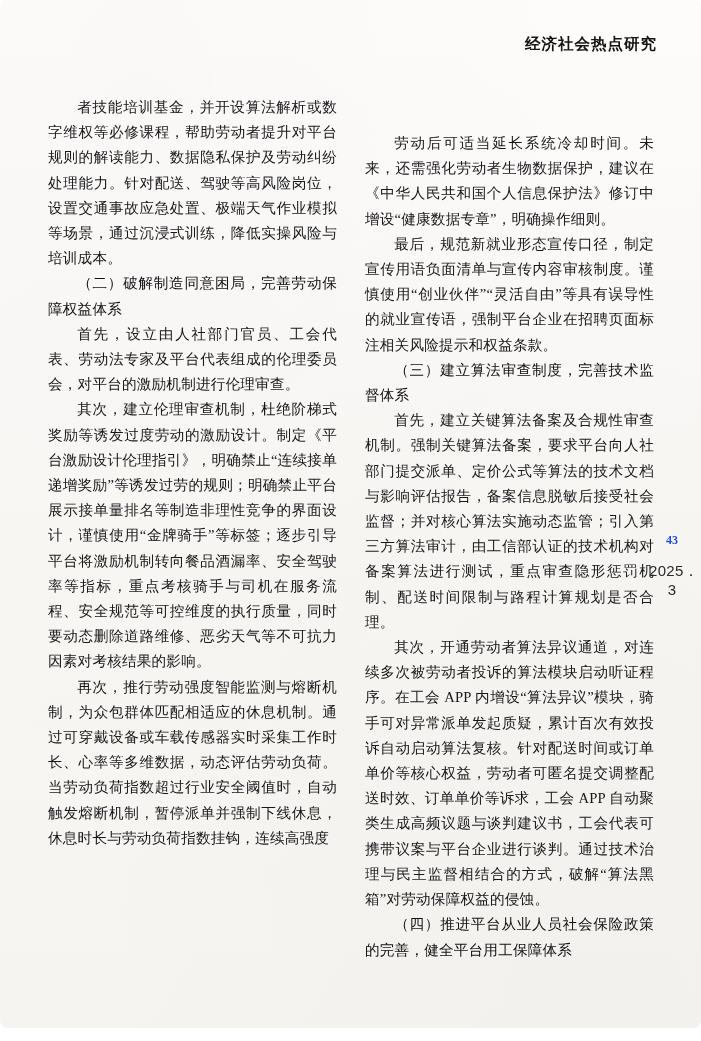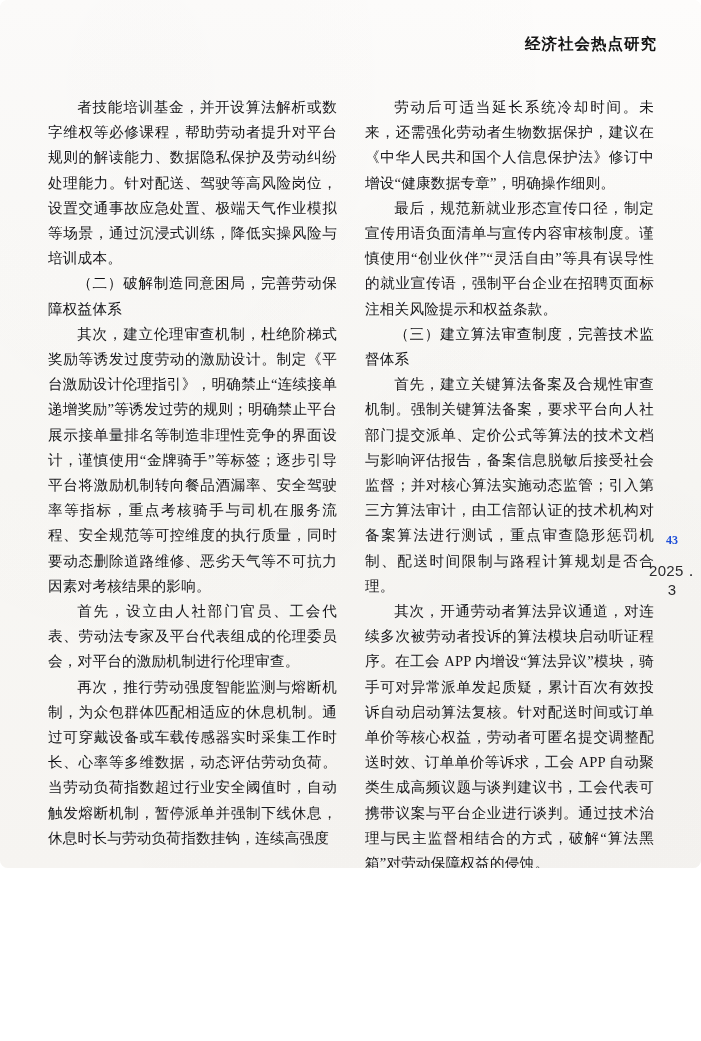--- a/index.html
+++ b/index.html
@@ -6,21 +6,21 @@
     margin: 0;
     padding: 0;
     background: #ffffff;
   }
   body {
     font-family: "Liberation Serif", "DejaVu Serif", serif;
   }
   .page {
     position: relative;
     width: 701px;
-    height: 868px;
+    height: 1028px;
     background: #fbfaf8;
     overflow: hidden;
     box-sizing: border-box;
     border-radius: 8px;
   }
   .page-texture {
     position: absolute;
     inset: 0;
     background:
       radial-gradient(ellipse at 20% 10%, rgba(0,0,0,0.012), rgba(0,0,0,0) 60%),
@@ -95,38 +95,39 @@
     top: 562px;
     width: 46px;
     text-align: center;
     font-size: 15px;
     color: #2a2a2d;
     letter-spacing: 0.3px;
     font-family: "Liberation Sans", sans-serif;
   }
   .right-col-inner {
     padding-right: 2px;
+    margin-top: 36px;
   }
 </style>
 </head>
 <body>
 
 <div class="page">
   <div class="page-texture"></div>
 
   <div class="header">经济社会热点研究</div>
   <div class="header-rule"></div>
 
   <div class="columns">
 
     <div class="col">
       <p class="indent">者技能培训基金，并开设算法解析或数字维权等必修课程，帮助劳动者提升对平台规则的解读能力、数据隐私保护及劳动纠纷处理能力。针对配送、驾驶等高风险岗位，设置交通事故应急处置、极端天气作业模拟等场景，通过沉浸式训练，降低实操风险与培训成本。</p>
       <p class="heading">（二）破解制造同意困局，完善劳动保障权益体系</p>
+      <p class="indent">首先，设立由人社部门官员、工会代表、劳动法专家及平台代表组成的伦理委员会，对平台的激励机制进行伦理审查。</p>
       <p class="indent">其次，建立伦理审查机制，杜绝阶梯式奖励等诱发过度劳动的激励设计。制定《平台激励设计伦理指引》，明确禁止“连续接单递增奖励”等诱发过劳的规则；明确禁止平台展示接单量排名等制造非理性竞争的界面设计，谨慎使用“金牌骑手”等标签；逐步引导平台将激励机制转向餐品酒漏率、安全驾驶率等指标，重点考核骑手与司机在服务流程、安全规范等可控维度的执行质量，同时要动态删除道路维修、恶劣天气等不可抗力因素对考核结果的影响。</p>
-      <p class="indent">首先，设立由人社部门官员、工会代表、劳动法专家及平台代表组成的伦理委员会，对平台的激励机制进行伦理审查。</p>
       <p class="indent">再次，推行劳动强度智能监测与熔断机制，为众包群体匹配相适应的休息机制。通过可穿戴设备或车载传感器实时采集工作时长、心率等多维数据，动态评估劳动负荷。当劳动负荷指数超过行业安全阈值时，自动触发熔断机制，暂停派单并强制下线休息，休息时长与劳动负荷指数挂钩，连续高强度</p>
     </div>
 
     <div class="col right-col-inner">
       <p class="indent">劳动后可适当延长系统冷却时间。未来，还需强化劳动者生物数据保护，建议在《中华人民共和国个人信息保护法》修订中增设“健康数据专章”，明确操作细则。</p>
       <p class="indent">最后，规范新就业形态宣传口径，制定宣传用语负面清单与宣传内容审核制度。谨慎使用“创业伙伴”“灵活自由”等具有误导性的就业宣传语，强制平台企业在招聘页面标注相关风险提示和权益条款。</p>
       <p class="heading">（三）建立算法审查制度，完善技术监督体系</p>
       <p class="indent">首先，建立关键算法备案及合规性审查机制。强制关键算法备案，要求平台向人社部门提交派单、定价公式等算法的技术文档与影响评估报告，备案信息脱敏后接受社会监督；并对核心算法实施动态监管；引入第三方算法审计，由工信部认证的技术机构对备案算法进行测试，重点审查隐形惩罚机制、配送时间限制与路程计算规划是否合理。</p>
       <p class="indent">其次，开通劳动者算法异议通道，对连续多次被劳动者投诉的算法模块启动听证程序。在工会 APP 内增设“算法异议”模块，骑手可对异常派单发起质疑，累计百次有效投诉自动启动算法复核。针对配送时间或订单单价等核心权益，劳动者可匿名提交调整配送时效、订单单价等诉求，工会 APP 自动聚类生成高频议题与谈判建议书，工会代表可携带议案与平台企业进行谈判。通过技术治理与民主监督相结合的方式，破解“算法黑箱”对劳动保障权益的侵蚀。</p>
       <p class="heading">（四）推进平台从业人员社会保险政策的完善，健全平台用工保障体系</p>

